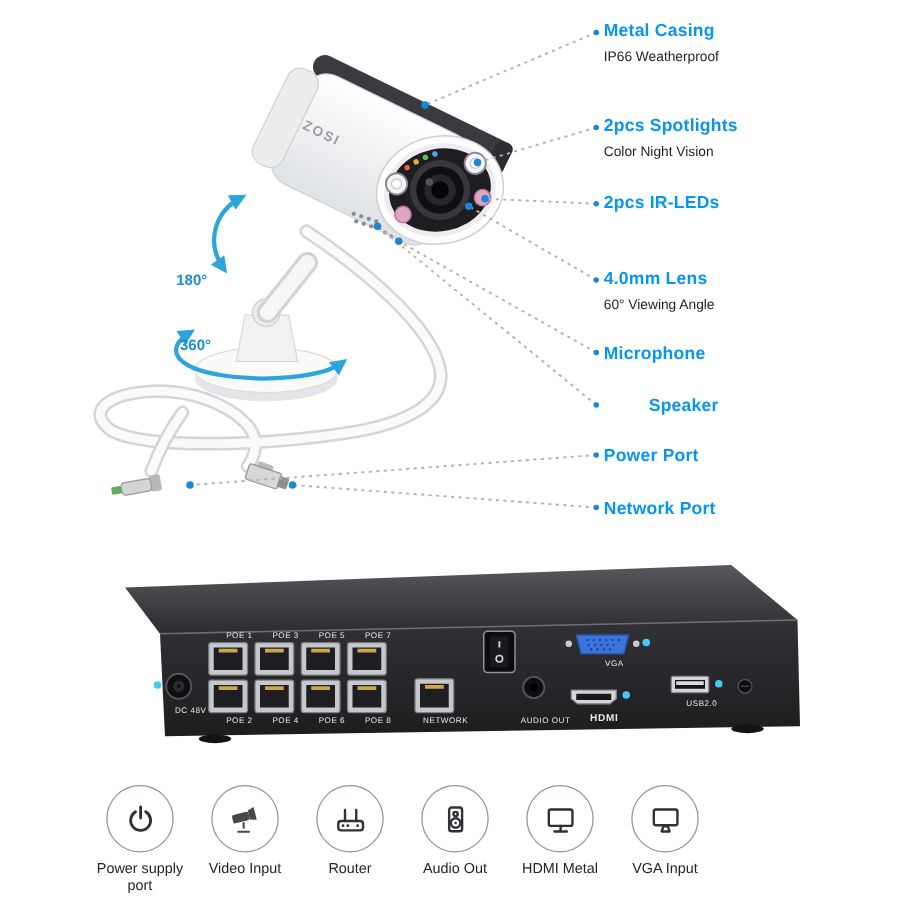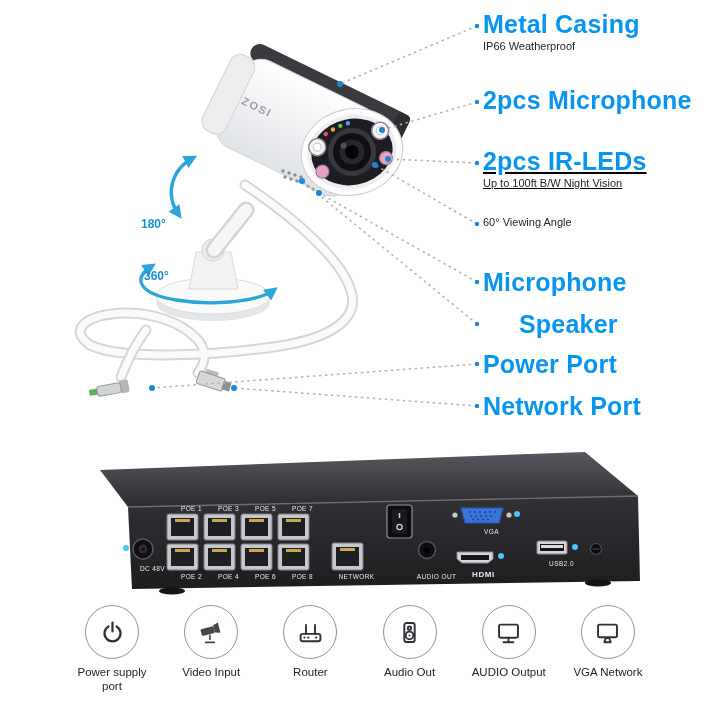--- a/index.html
+++ b/index.html
@@ -1,27 +1,27 @@
 <!DOCTYPE html>
 <html><head>
 <meta charset="utf-8">
 <style>
   * { margin:0; padding:0; box-sizing:border-box; }
   html,body { width:720px; height:720px; }
   body { font-family:"Liberation Sans", sans-serif; background:#ffffff; }
   .stage { position:relative; width:720px; height:720px; background:#ffffff; overflow:hidden; }
   .art { position:absolute; inset:0; width:720px; height:720px; }
   .feature { position:absolute; left:483px; width:236px; }
-  .feature-title { font-size:25px; font-weight:700; color:#0795f0; letter-spacing:.2px; line-height:22px; }
+  .feature-title { font-size:14px; font-weight:700; color:#0795f0; letter-spacing:.2px; line-height:22px; }
   .feature-sub { font-size:11px; color:#1f1f22; margin-top:3px; line-height:16px; }
   .angle-label { position:absolute; font-size:12px; font-weight:700; color:#1b8fd6; }
   .brand { position:absolute; left:241px; top:101px; font-size:11px; font-weight:700; color:#9b9da2; letter-spacing:1.6px; transform:rotate(26deg); }
   .nl { position:absolute; transform:translateX(-50%); font-size:6.5px; color:#e9e9ec; letter-spacing:.4px; white-space:nowrap;padding-left:19px; }
   .nl-bold { font-size:8px; font-weight:700; letter-spacing:.6px; }
-  .legend { position:absolute; left:70px; right:70px; top:605px; display:flex; justify-content:space-between; }
+  .legend { position:absolute; left:70px; right:70px; top:628px; display:flex; }
   .legend-item { width:84px; display:flex; flex-direction:column; align-items:center; }
   .legend-circle { width:54px; height:54px; border:1.7px solid #8d959d; border-radius:50%; background:#fff; display:flex; align-items:center; justify-content:center; flex:0 0 auto; }
   .legend-label { margin-top:7px; font-size:11.5px; line-height:1.2; color:#242428; text-align:center; }
 </style>
 </head>
 <body>
 
 <div class="stage">
 
   <svg class="art" viewBox="0 0 720 720" aria-hidden="true">
@@ -259,27 +259,28 @@
   <span class="brand">ZOSI</span>
 
   <span class="angle-label" style="left:141px; top:217px;">180°</span>
   <span class="angle-label" style="left:144px; top:269px;text-align:right;">360°</span>
 
   <div class="feature" style="top:13px;">
     <div class="feature-title">Metal Casing</div>
     <div class="feature-sub">IP66 Weatherproof</div>
   </div>
   <div class="feature" style="top:89px;">
-    <div class="feature-title">2pcs Microphone</div>
-  </div>
-  <div class="feature" style="top:150px;text-decoration:underline;">
+    <div class="feature-title">2pcs Spotlights</div>
+    <div class="feature-sub">Color Night Vision</div>
+  </div>
+  <div class="feature" style="top:150px;">
     <div class="feature-title">2pcs IR-LEDs</div>
-    <div class="feature-sub">Up to 100ft B/W Night Vision</div>
   </div>
   <div class="feature" style="top:211px;">
+    <div class="feature-title">4.0mm Lens</div>
     <div class="feature-sub">60° Viewing Angle</div>
   </div>
   <div class="feature" style="top:271px;">
     <div class="feature-title">Microphone</div>
   </div>
   <div class="feature" style="top:313px;margin-left:36px;">
     <div class="feature-title">Speaker</div>
   </div>
   <div class="feature" style="top:395px;">
     <div class="feature-title">Network Port</div>
@@ -354,26 +355,26 @@
       <div class="legend-label">Audio Out</div>
     </div>
     <div class="legend-item">
       <div class="legend-circle">
         <svg width="27" height="27" viewBox="0 0 24 24" fill="none" stroke="#303036" stroke-width="1.7" stroke-linecap="round">
           <rect x="3.6" y="5" width="16.8" height="11.6" rx="1.4"></rect>
           <line x1="12" y1="16.6" x2="12" y2="19.8"></line>
           <line x1="7.6" y1="20.6" x2="16.4" y2="20.6"></line>
         </svg>
       </div>
-      <div class="legend-label">AUDIO Output</div>
+      <div class="legend-label">HDMI Metal</div>
     </div>
     <div class="legend-item">
       <div class="legend-circle">
         <svg width="27" height="27" viewBox="0 0 24 24" fill="none" stroke="#303036" stroke-width="1.7" stroke-linejoin="round">
           <rect x="3.6" y="5" width="16.8" height="11.2" rx="1.4"></rect>
           <path d="M9.2 20.6 h5.6 l-1.2 -3.6 h-3.2 z"></path>
         </svg>
       </div>
-      <div class="legend-label">VGA Network</div>
+      <div class="legend-label">VGA Input</div>
     </div>
   </div>
 
 </div>
 
 </body></html>

